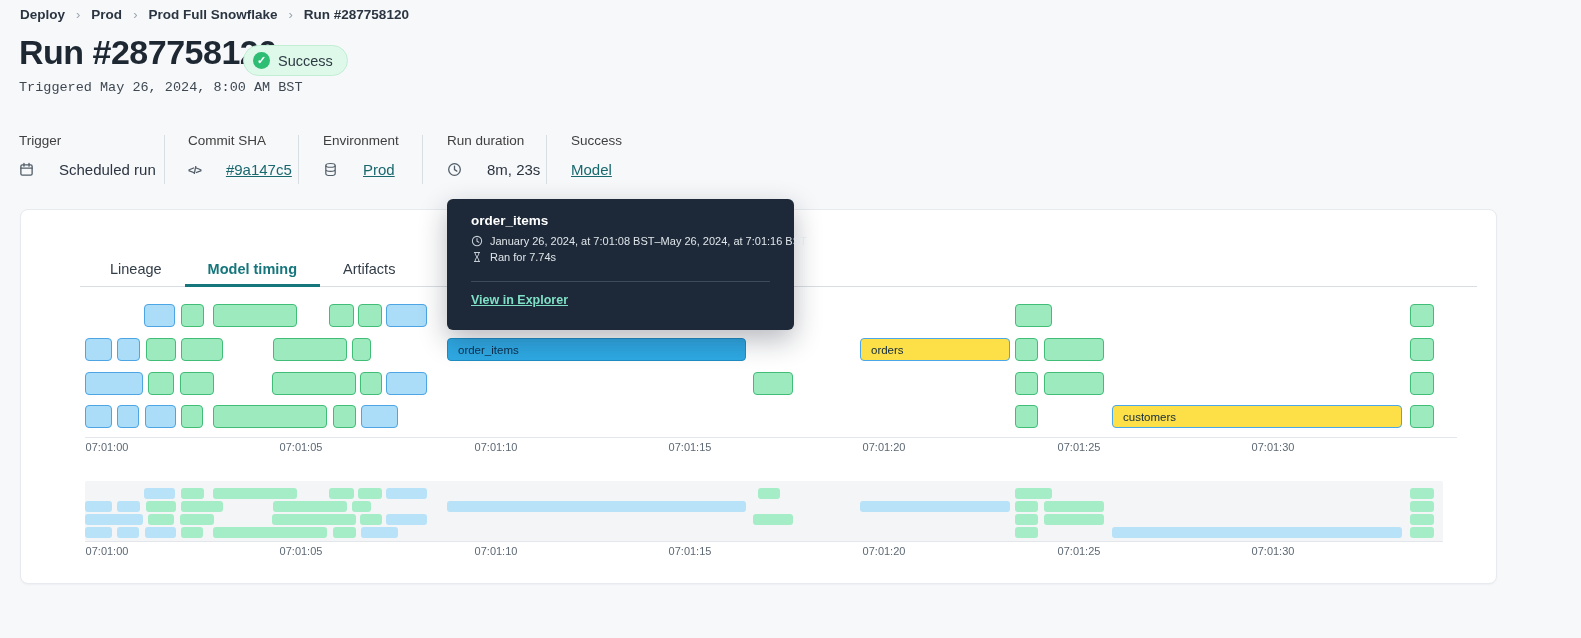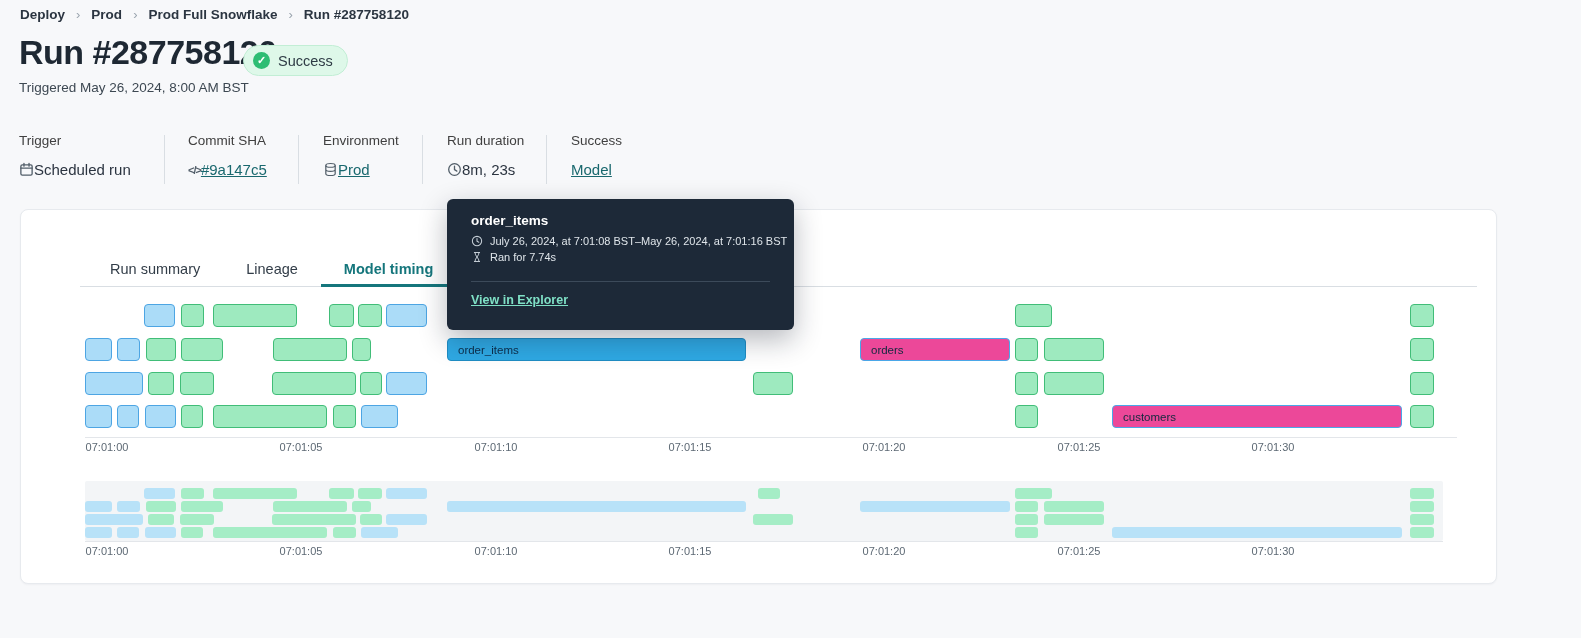--- a/index.html
+++ b/index.html
@@ -13,31 +13,31 @@
   .crumb { cursor:pointer; }
   .crumb-sep { color:#9aa4ae; font-weight:normal; font-size:13px; }
 
   
   .page-title { position:absolute; left:19px; top:33px; font-size:34px; font-weight:bold; color:#1e2833; letter-spacing:-0.5px; }
   .status-badge { position:absolute; left:243px; top:45px; height:31px; border-radius:16px;
                   background:#def8e9; border:1px solid #c2eed5; display:flex; align-items:center;
                   gap:8px; padding:0 14px 0 9px; font-size:14.5px; color:#2e3b45; }
   .status-dot { width:17px; height:17px; border-radius:50%; background:#2dbd73; color:#fff;
                 font-size:11px; font-weight:bold; display:flex; align-items:center; justify-content:center; }
-  .triggered { position:absolute; left:19px; top:80px; font-size:13.5px; color:#3d4852; }
+  .triggered { position:absolute; left:19px; top:80px; font-size:13.5px; color:#3d4852;font-family:Liberation Mono, monospace; }
 
   .rerun-btn { position:absolute; left:1388px; top:50px; width:110px; height:39px; background:#0e5e66;
                color:#fff; border:none; border-radius:6px; font-family:inherit; font-size:13.5px; font-weight:bold;
                display:flex; align-items:center; justify-content:center; gap:8px; cursor:pointer;
                box-shadow:0 1px 2px rgba(16,24,40,.2); }
 
   
   .meta-col { position:absolute; top:133px; }
   .meta-label { font-size:13.5px; color:#404040; }
-  .meta-value { margin-top:13px; display:flex; align-items:center; gap:0; font-size:15px; color:#2b3440; }
+  .meta-value { margin-top:13px; display:flex; align-items:center; gap:25px; font-size:15px; color:#2b3440; }
   .meta-value .ic { display:flex; align-items:center; color:#525e69; }
   .meta-link { color:#19686e; text-decoration:underline; cursor:pointer; }
   .meta-divider { position:absolute; top:135px; width:1px; height:49px; background:#d9dee3; }
   .code-glyph { font-size:11px; font-weight:bold; color:#525e69; letter-spacing:-1px; }
 
   
   .card { position:absolute; left:20px; top:209px; width:1477px; height:375px; background:#fff;
           border:1px solid #e7eaee; border-radius:8px; box-shadow:0 1px 2px rgba(16,24,40,.04); }
 
   
@@ -47,21 +47,21 @@
   .tabs-divider { position:absolute; left:80px; top:286px; width:1397px; height:1px; background:#d9dee3; }
 
   
   .bar { position:absolute; height:23px; border-radius:4px; display:flex; align-items:center;
          font-size:11.5px; cursor:pointer; }
   .bar span { padding-left:10px; color:#10293e; }
   .bar.b { background:#abdcf8; border:1.5px solid #4da5e3; }
   .bar.g { background:#9eeabf; border:1.5px solid #41bd78; }
   .bar.s { background:#2fa9e4; border:1.5px solid #1f8dc4; }
   .bar.s span { color:#0c2d4a; }
-  .bar.l { background:#ec4899; border:1.5px solid #4aa7e8; }
+  .bar.l { background:#fde047; border:1.5px solid #4aa7e8; }
 
   .axis-line-main { position:absolute; left:85px; top:437px; width:1372px; height:1px; background:#e3e6ea; }
   .tick { position:absolute; transform:translateX(-50%); font-size:11px; color:#5d6974; white-space:nowrap; }
 
   
   .mini-bg { position:absolute; left:85px; top:481px; width:1358px; height:60px; background:#f3f5f7; border-radius:2px; }
   .mini-line { position:absolute; left:85px; top:541px; width:1358px; height:1px; background:#e3e6ea; }
   .mbar { position:absolute; height:11px; border-radius:3px; }
   .mbar.b, .mbar.s, .mbar.l { background:#b8e2f8; }
   .mbar.g { background:#a5edc6; }
@@ -152,21 +152,20 @@
         </div>
       </div>
       <div class="meta-divider" style="left: 164px;"></div>
       <div class="meta-divider" style="left: 298px;"></div>
       <div class="meta-divider" style="left: 422px;"></div>
       <div class="meta-divider" style="left: 546px;"></div>
     </div>
 
   <div class="card"></div>
   <div class="tabs" id="tabs">
-      <div class="tab">Run summary</div>
       <div class="tab">Lineage</div>
       <div class="tab active">Model timing</div>
       <div class="tab">Artifacts</div>
     </div>
   <div class="tabs-divider"></div>
 
   <div id="gantt">
       <div class="bar b" style="left: 144px; top: 304px; width: 31px; height: 23px;"></div>
       <div class="bar g" style="left: 181px; top: 304px; width: 23px; height: 23px;"></div>
       <div class="bar g" style="left: 213px; top: 304px; width: 84px; height: 23px;"></div>
@@ -281,21 +280,21 @@
 
   <div class="tooltip">
     <div class="tt-title">order_items</div>
     <div class="tt-row" style="top:36px;">
       <span class="ic">
         <svg width="12" height="12" viewBox="0 0 16 16">
             <circle cx="8" cy="8" r="6.2" fill="none" stroke="#c6cfd7" stroke-width="1.4"></circle>
             <path d="M8 4.6v3.6l2.4 1.4" fill="none" stroke="#c6cfd7" stroke-width="1.4" stroke-linecap="round"></path>
           </svg>
       </span>
-      <span>July 26, 2024, at 7:01:08 BST–May 26, 2024, at 7:01:16 BST</span>
+      <span>January 26, 2024, at 7:01:08 BST–May 26, 2024, at 7:01:16 BST</span>
     </div>
     <div class="tt-row" style="top:52px;">
       <span class="ic">
         <svg width="12" height="12" viewBox="0 0 16 16">
             <path d="M4.5 2h7M4.5 14h7M5.2 2c0 5.2 5.6 6.8 5.6 12M10.8 2c0 5.2-5.6 6.8-5.6 12" fill="none" stroke="#c6cfd7" stroke-width="1.3" stroke-linecap="round"></path>
           </svg>
       </span>
       <span>Ran for 7.74s</span>
     </div>
     <div class="tt-div"></div>

